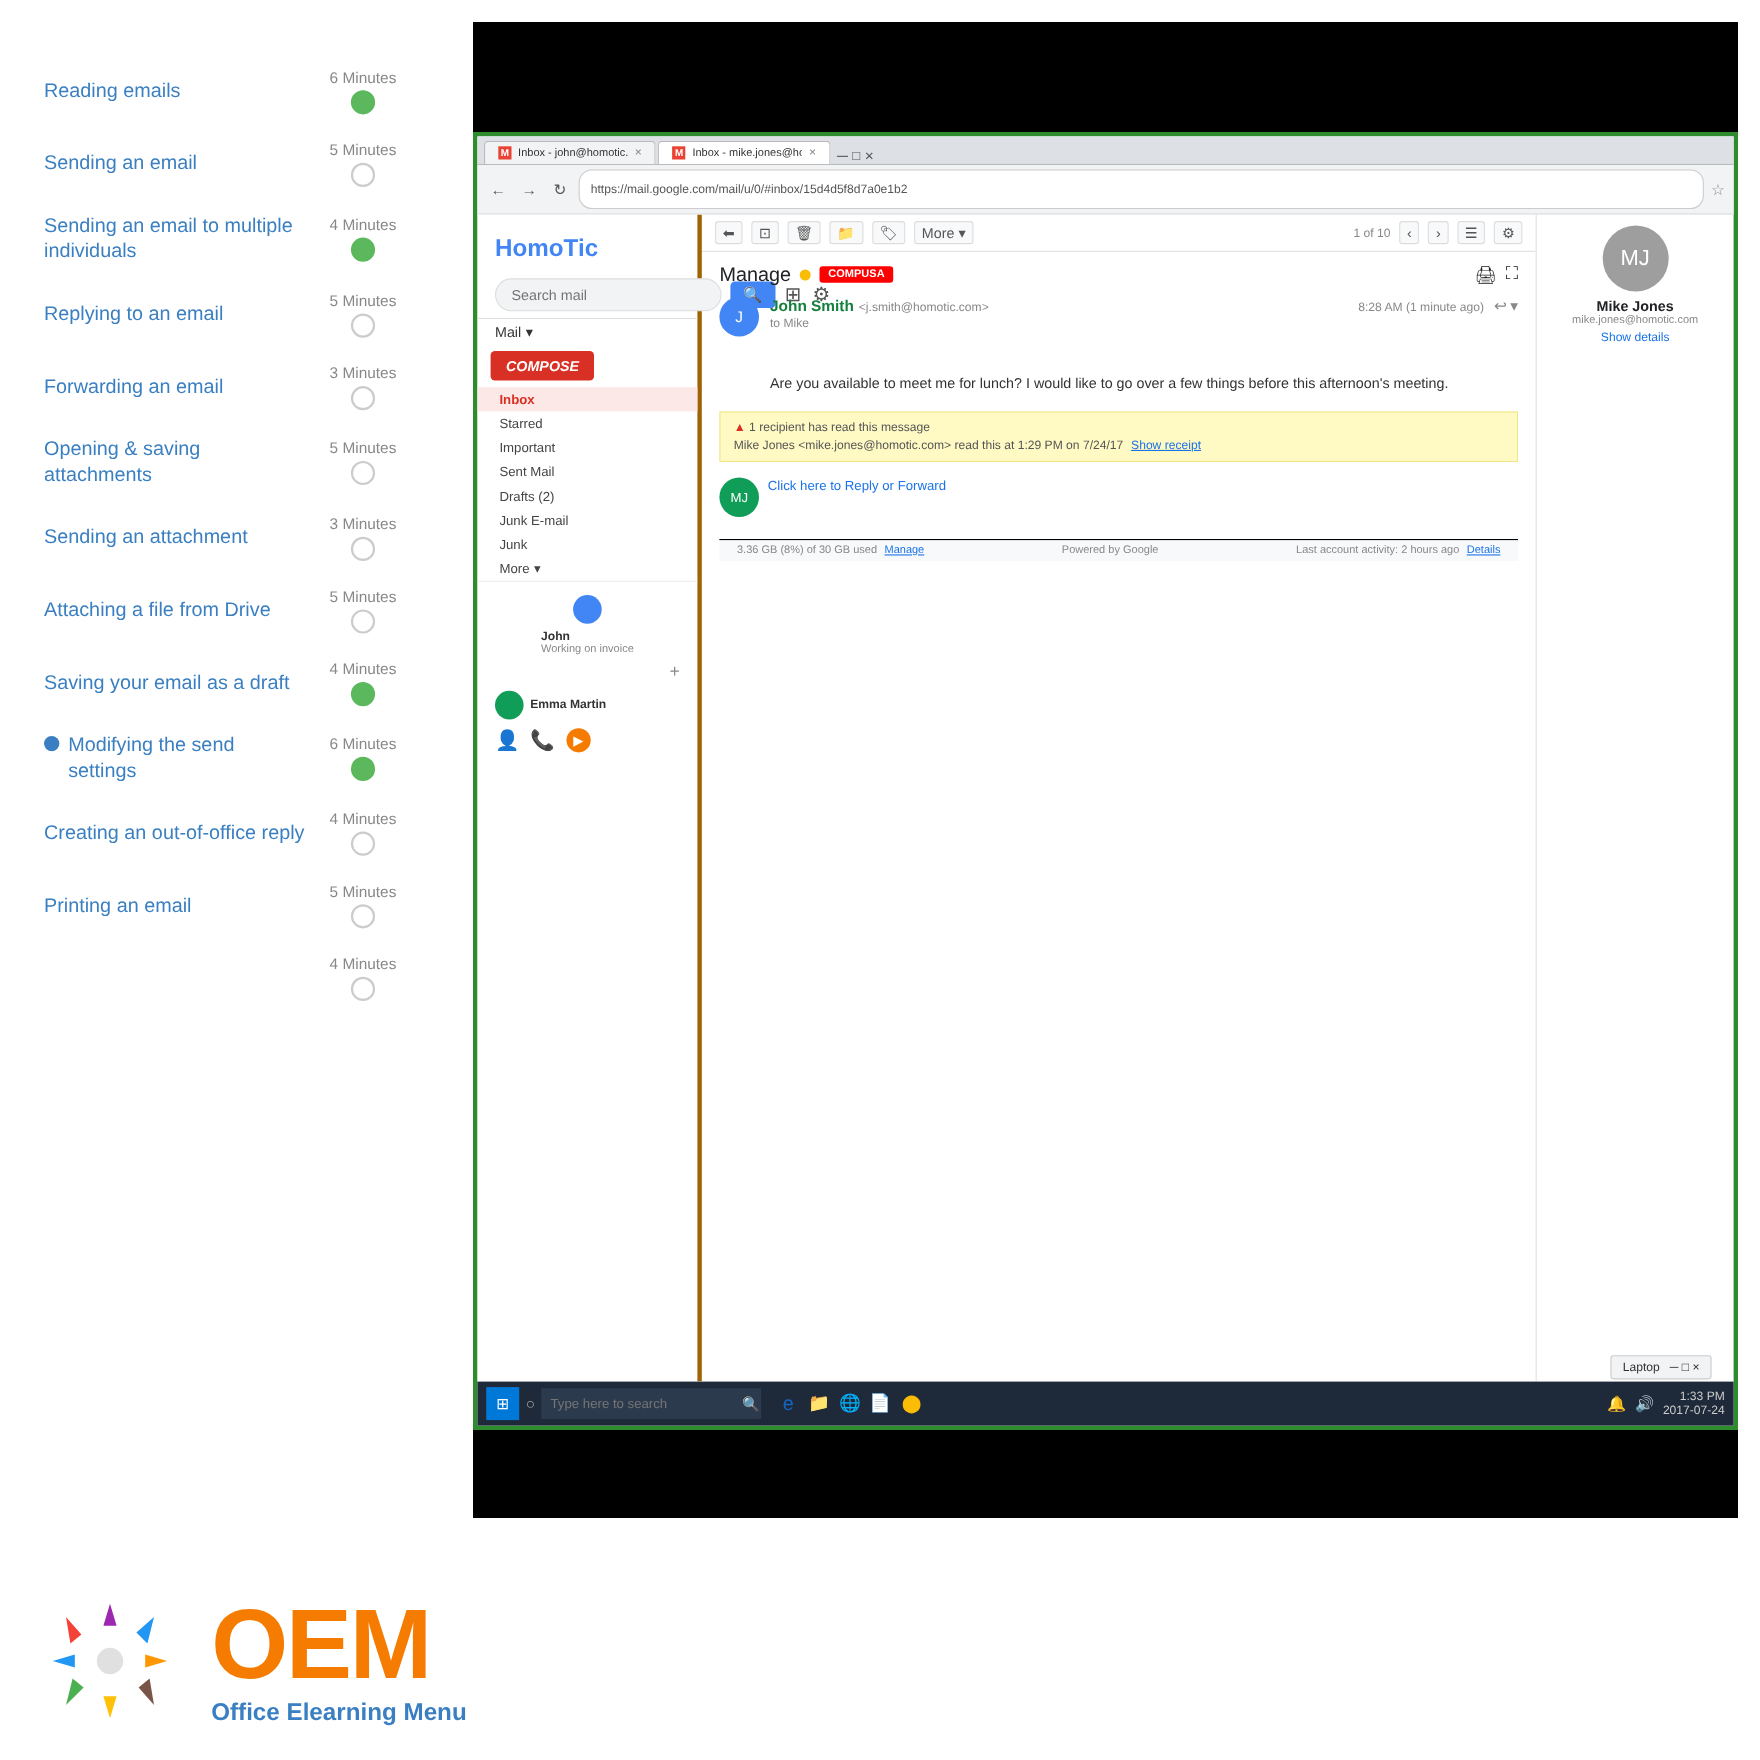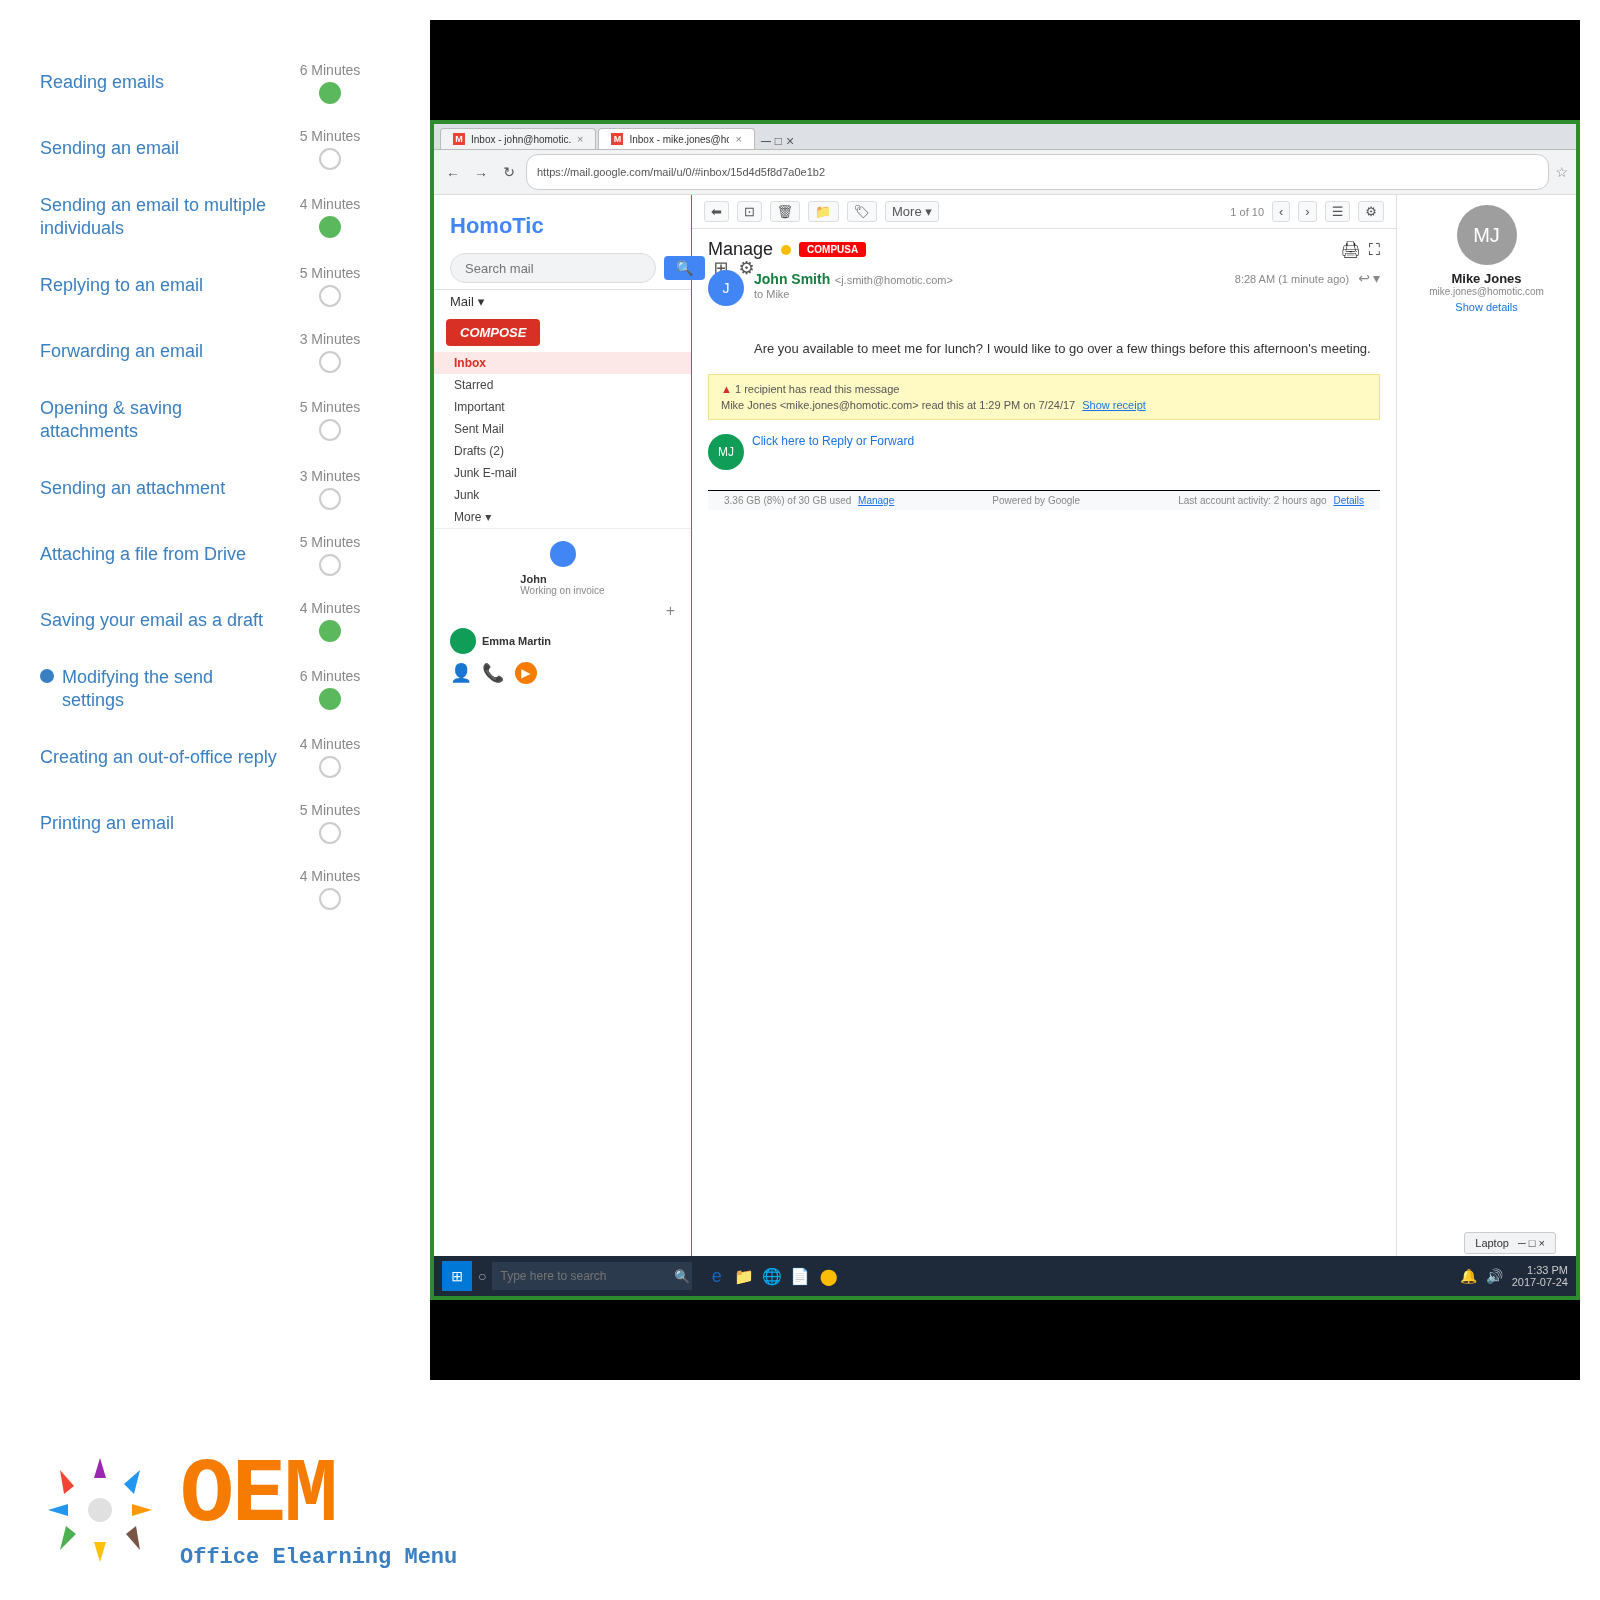--- a/index.html
+++ b/index.html
@@ -188,24 +188,24 @@
     }
 
     
     .gmail-body {
       display: flex;
       flex: 1;
       overflow: hidden;
     }
 
     .gmail-left {
-      width: 258px;
+      width: 204px;
       background: #fff;
       padding: 10px 0;
-      border-right: 1px solid #a16207;
+      border-right: 4px solid #a16207;
     }
 
     .gmail-logo {
       padding: 8px 16px;
       font-size: 22px;
       font-weight: bold;
       color: #555;
     }
 
     .gmail-logo span {
@@ -481,23 +481,22 @@
       background: #fff;
       padding: 40px 40px 30px 40px;
       display: flex;
       flex-direction: column;
       align-items: flex-start;
     }
 
     .oem-logo-area {
       display: flex;
       align-items: center;
-      gap: 20px;
+      gap: 32px;
       margin-top: 10px;
-      font-family: Liberation Mono, monospace;
     }
 
     .oem-icon {
       width: 120px;
       height: 120px;
       position: relative;
     }
 
     .oem-text-block {
       display: flex;

